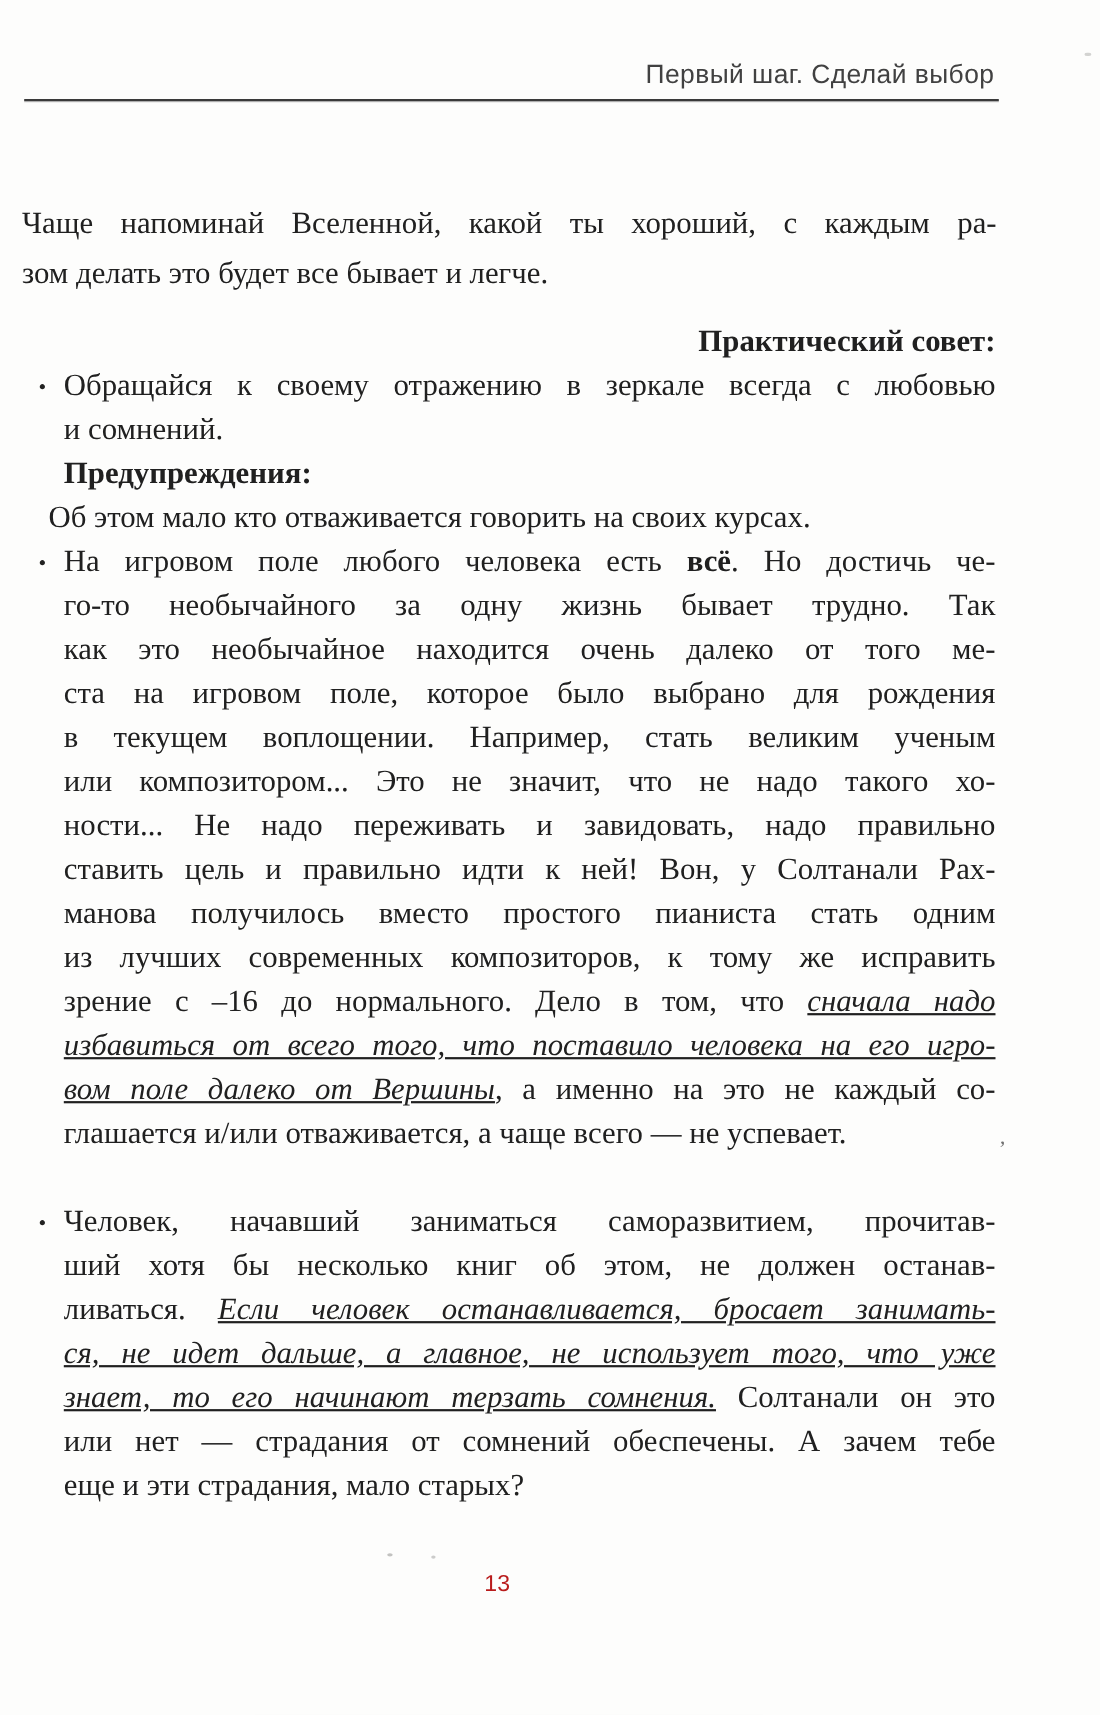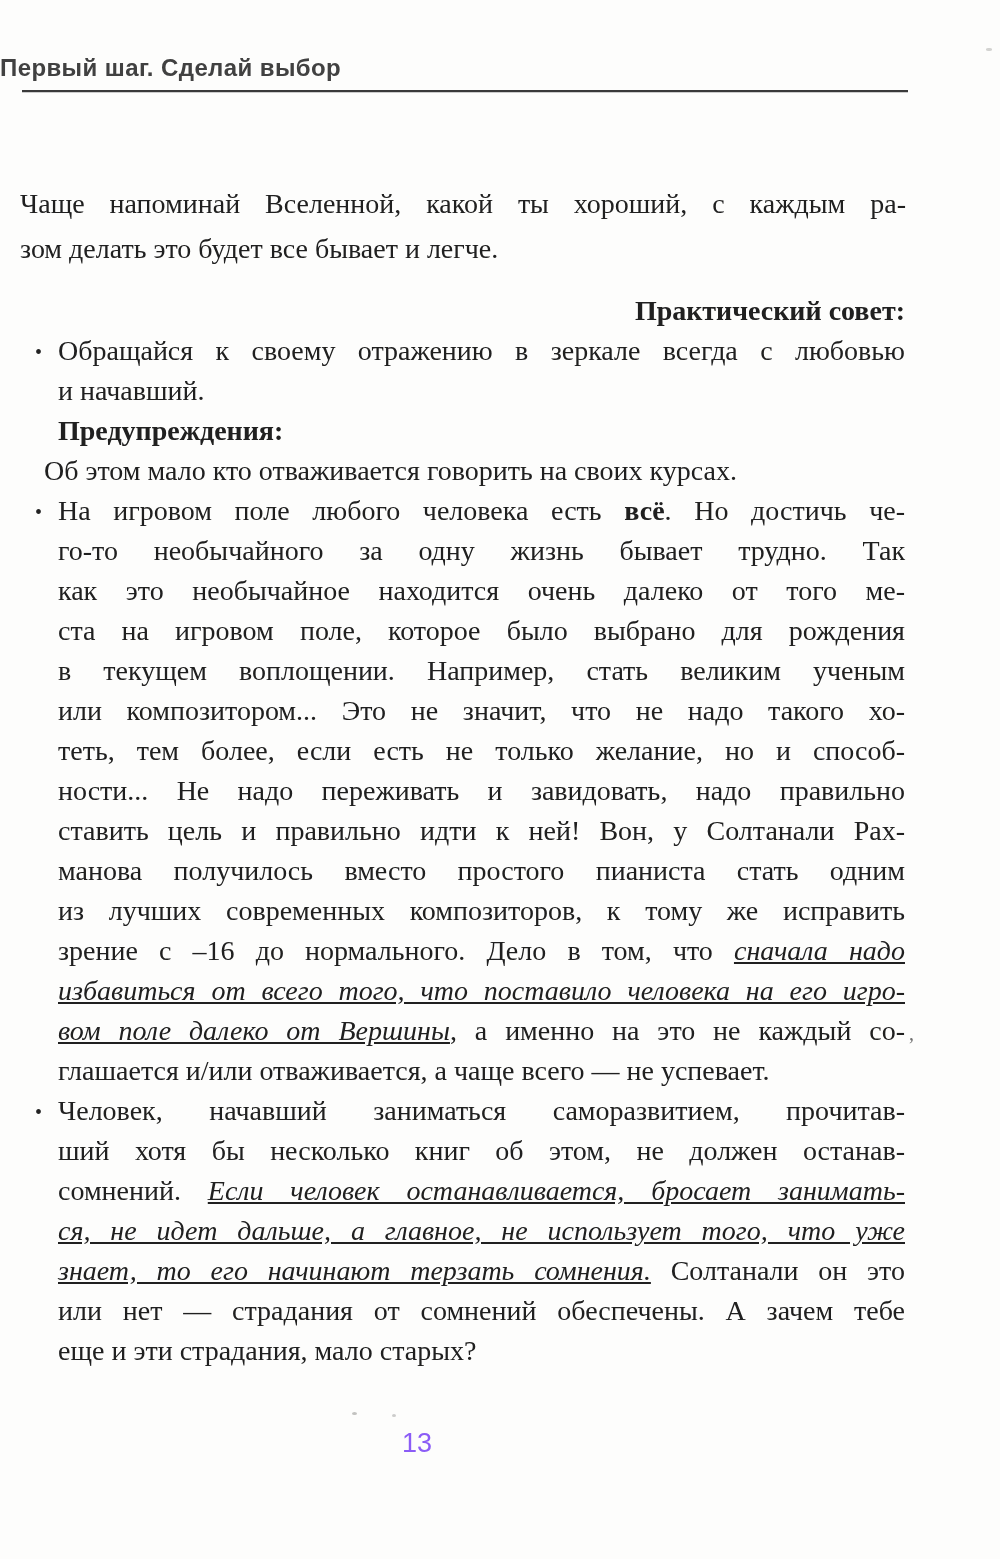--- a/index.html
+++ b/index.html
@@ -5,23 +5,23 @@
   html, body { margin: 0; padding: 0; }
   body { width: 1000px; height: 1559px; background: #f4f4f2; }
   .page {
     position: relative; width: 1000px; height: 1559px;
     background: #fdfdfc; overflow: hidden;
     font-family: "Liberation Serif", "DejaVu Serif", serif;
     color: #1e1e1e;
   }
   .header-title {
     position: absolute; top: 54px; left: 0; width: 904px;
-    text-align: left;
+    text-align: right;
     font-family: "Liberation Sans", sans-serif;
-    font-size: 24px; font-weight: 700; color: #414141; letter-spacing: 0.4px;
+    font-size: 24px; font-weight: 400; color: #414141; letter-spacing: 0.4px;
   }
   .header-rule {
     position: absolute; top: 90px; left: 22px; width: 886px; height: 2px;
     background: #3a3a3a; box-shadow: 0 1px 0 rgba(60,60,60,0.25);
   }
   .block {
     position: absolute;
     font-family: "Liberation Serif", "DejaVu Serif", serif;
     font-size: 28px; color: #202020; margin-top: 44px;
   }
@@ -38,23 +38,23 @@
   .b-intro-paragraph { top: 137px; left: 20px; width: 886px; }
   .b-intro-paragraph .line { line-height: 45px; }
   .b-practical-advice-heading { top: 247px; left: 58px; width: 847px; text-align: right; }
   .b-mirror-advice-bullet { top: 287px; left: 58px; width: 847px; }
   .b-warnings-heading { top: 367px; left: 58px; width: 847px; }
   .b-warnings-note { top: 407px; left: 44px; width: 847px; }
   .b-playing-field-bullet { top: 447px; left: 58px; width: 847px; }
   .b-self-development-bullet { top: 1047px; left: 58px; width: 847px; }
   .page-number {
     position: absolute; top: 1428px; left: 402px; width: 100px;
-    text-align: left;
+    text-align: center;
     font-family: "Liberation Sans", sans-serif;
-    font-size: 27px; color: #8b5cf6;
+    font-size: 21px; color: #b91c1c;
   }
   
   .artifact { position: absolute; pointer-events: none; }
   .a-quote { top: 1034px; left: 908px; font-size: 20px; color: #6f6f6f;
              font-family: "Liberation Serif", serif; }
   .a-dot1 { top: 1412px; left: 352px; width: 5px; height: 3px;
             background: #c2c2c0; border-radius: 50%; }
   .a-dot2 { top: 1414px; left: 392px; width: 4px; height: 3px;
             background: #cccccb; border-radius: 50%; }
   .a-dot3 { top: 48px; left: 986px; width: 6px; height: 3px;
@@ -73,51 +73,50 @@
       <div class="block para b-intro-paragraph">
         <div class="line jl"><span>Чаще напоминай Вселенной, какой ты хороший, с каждым ра-</span></div>
         <div class="line"><span>зом делать это будет все бывает и легче.</span></div>
       </div>
       <div class="block heading b-practical-advice-heading">
         <div class="line"><span class="bold">Практический совет:</span></div>
       </div>
       <div class="block bullet b-mirror-advice-bullet">
         <span class="marker">•</span>
         <div class="line jl"><span>Обращайся к своему отражению в зеркале всегда с любовью</span></div>
-        <div class="line"><span>и начавший.</span></div>
+        <div class="line"><span>и сомнений.</span></div>
       </div>
       <div class="block heading b-warnings-heading">
         <div class="line"><span class="bold">Предупреждения:</span></div>
       </div>
       <div class="block para b-warnings-note">
         <div class="line"><span>Об этом мало кто отваживается говорить на своих курсах.</span></div>
       </div>
       <div class="block bullet b-playing-field-bullet">
         <span class="marker">•</span>
         <div class="line jl"><span>На игровом поле любого человека есть </span><span class="bold">всё</span><span>. Но достичь че-</span></div>
         <div class="line jl"><span>го-то необычайного за одну жизнь бывает трудно. Так</span></div>
         <div class="line jl"><span>как это необычайное находится очень далеко от того ме-</span></div>
         <div class="line jl"><span>ста на игровом поле, которое было выбрано для рождения</span></div>
         <div class="line jl"><span>в текущем воплощении. Например, стать великим ученым</span></div>
         <div class="line jl"><span>или композитором... Это не значит, что не надо такого хо-</span></div>
-        <div class="line jl"><span>теть, тем более, если есть не только желание, но и способ-</span></div>
         <div class="line jl"><span>ности... Не надо переживать и завидовать, надо правильно</span></div>
         <div class="line jl"><span>ставить цель и правильно идти к ней! Вон, у Солтанали Рах-</span></div>
         <div class="line jl"><span>манова получилось вместо простого пианиста стать одним</span></div>
         <div class="line jl"><span>из лучших современных композиторов, к тому же исправить</span></div>
         <div class="line jl"><span>зрение с –16 до нормального. Дело в том, что </span><span class="italic">сначала надо</span></div>
         <div class="line jl"><span class="italic">избавиться от всего того, что поставило человека на его игро-</span></div>
         <div class="line jl"><span class="italic">вом поле далеко от Вершины</span><span>, а именно на это не каждый со-</span></div>
         <div class="line"><span>глашается и/или отваживается, а чаще всего — не успевает.</span></div>
       </div>
       <div class="block bullet b-self-development-bullet">
         <span class="marker">•</span>
         <div class="line jl"><span>Человек, начавший заниматься саморазвитием, прочитав-</span></div>
         <div class="line jl"><span>ший хотя бы несколько книг об этом, не должен останав-</span></div>
-        <div class="line jl"><span>сомнений. </span><span class="italic">Если человек останавливается, бросает занимать-</span></div>
+        <div class="line jl"><span>ливаться. </span><span class="italic">Если человек останавливается, бросает занимать-</span></div>
         <div class="line jl"><span class="italic">ся, не идет дальше, а главное, не использует того, что уже</span></div>
         <div class="line jl"><span class="italic">знает, то его начинают терзать сомнения.</span><span> Солтанали он это</span></div>
         <div class="line jl"><span>или нет — страдания от сомнений обеспечены. А зачем тебе</span></div>
         <div class="line"><span>еще и эти страдания, мало старых?</span></div>
       </div>
     </main>
 
   <div class="page-number">13</div>
 
   <span class="artifact a-quote">’</span>

